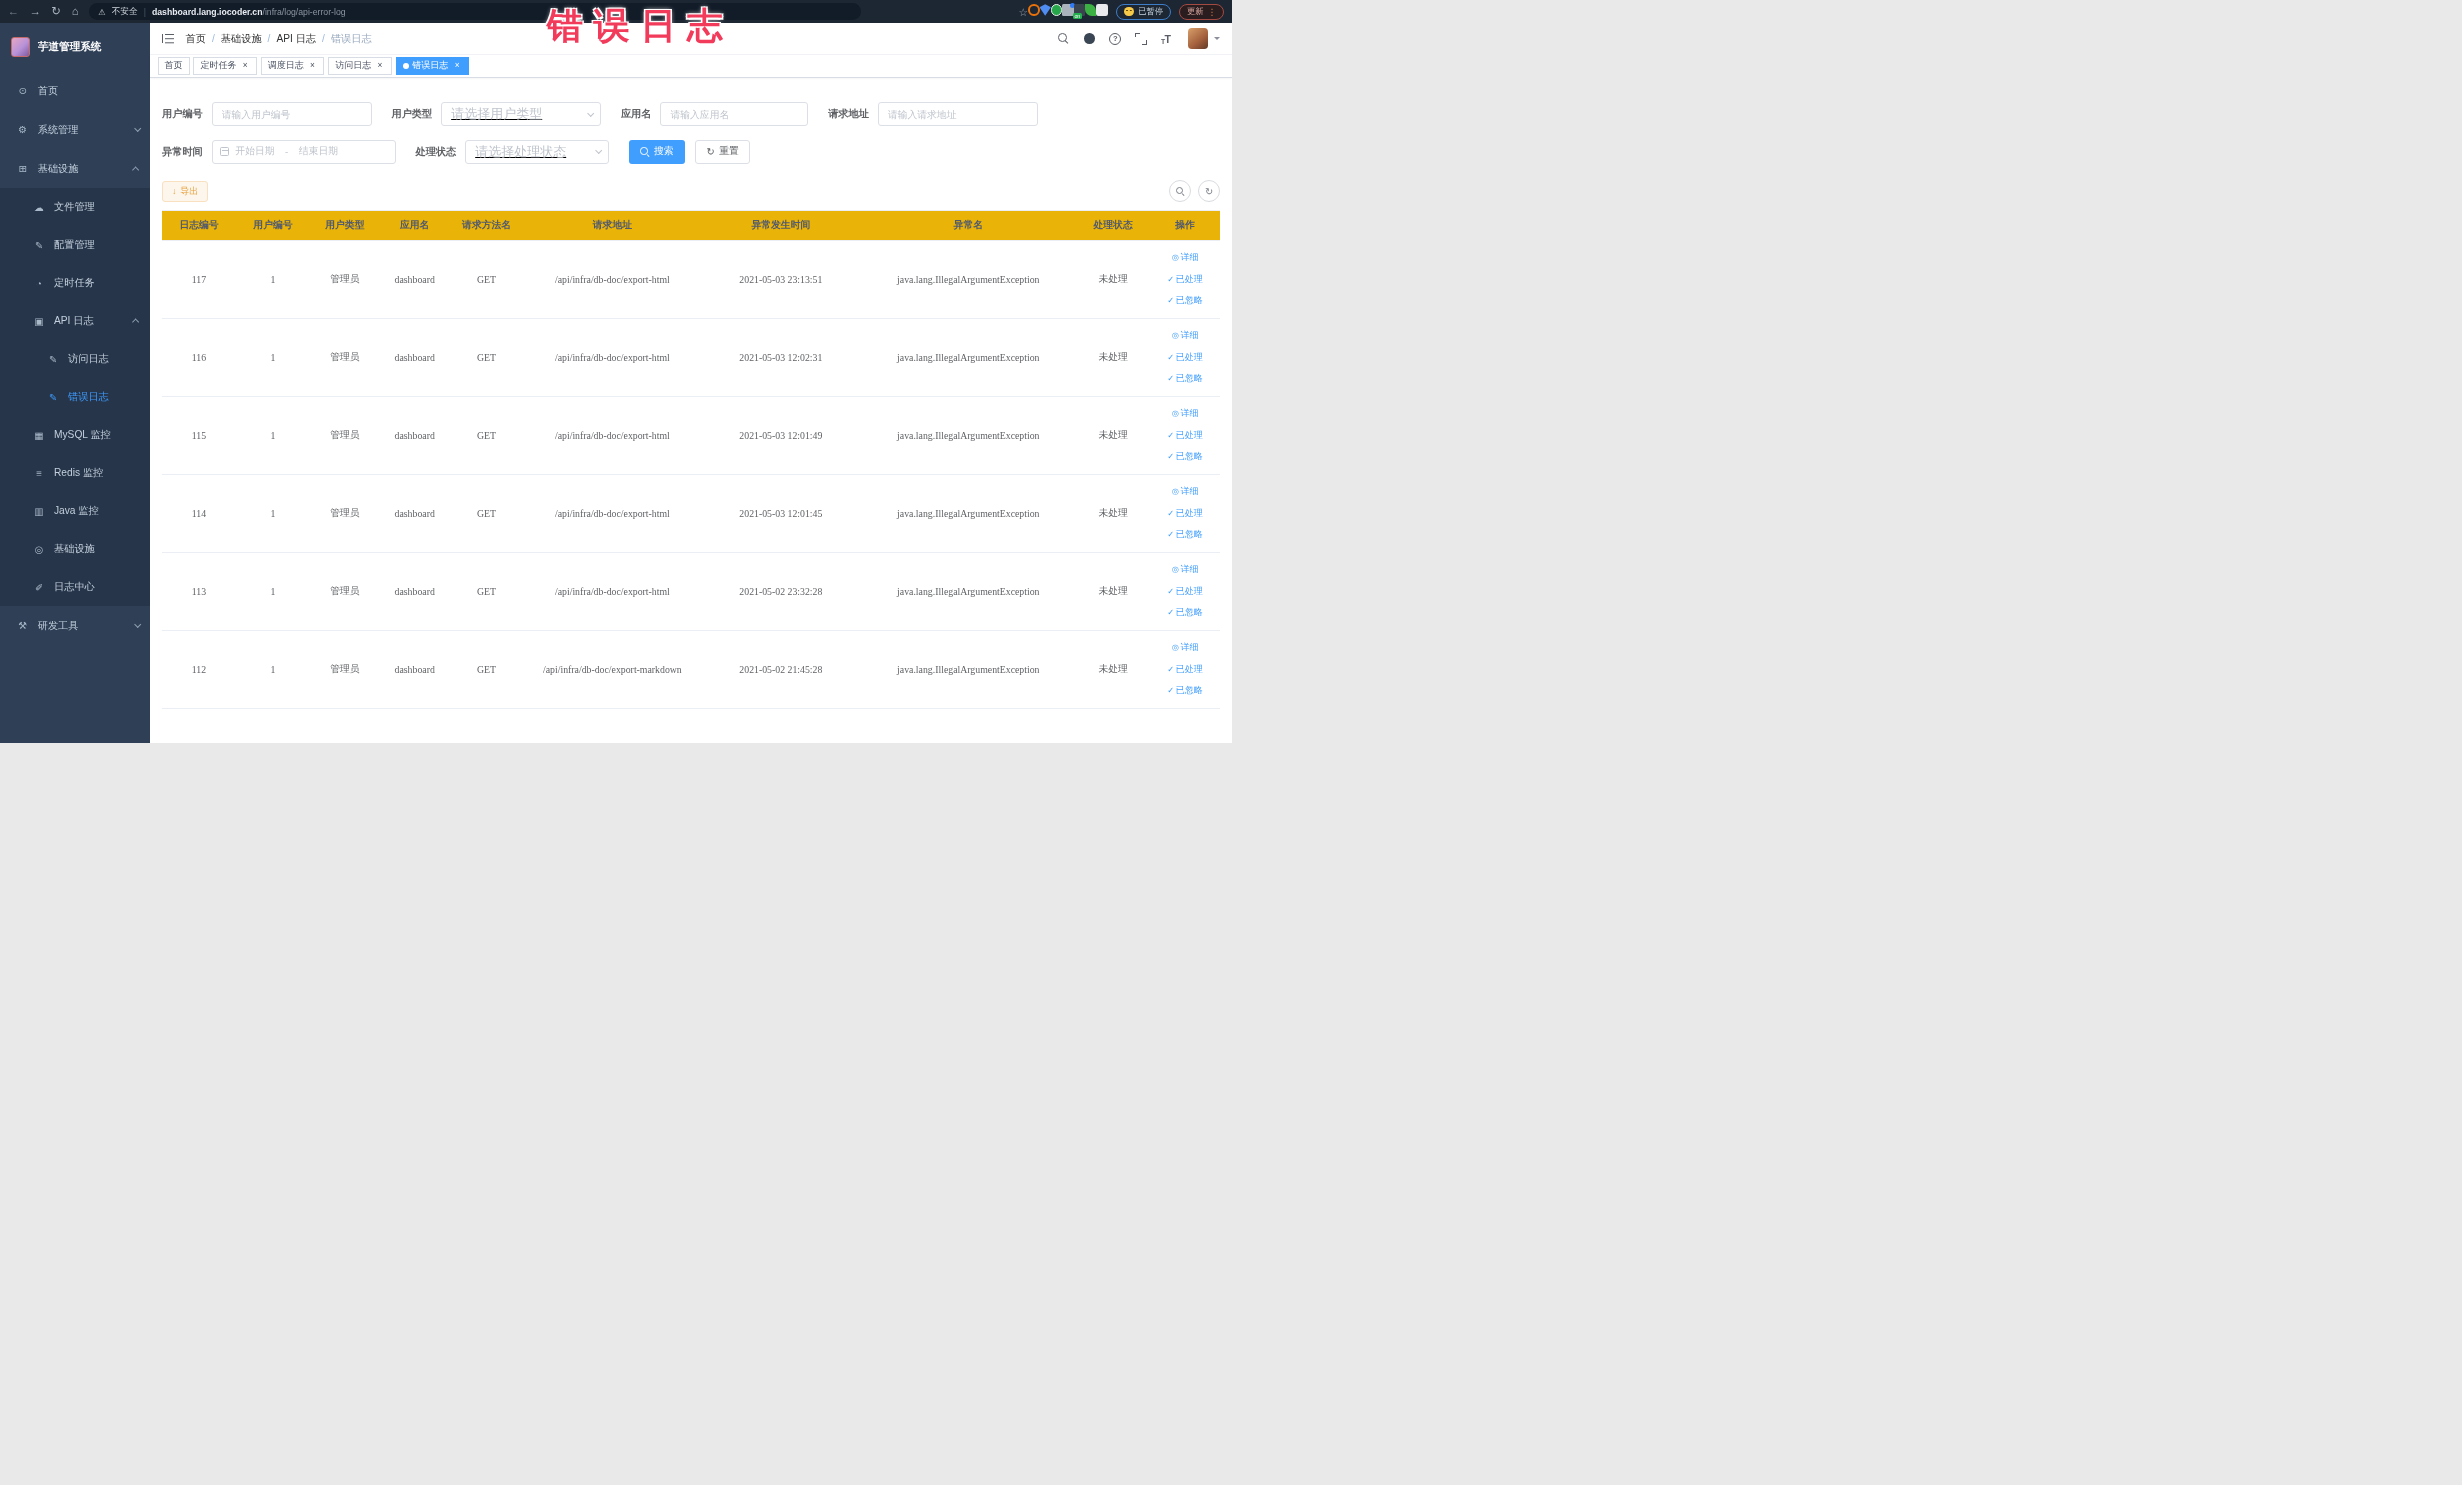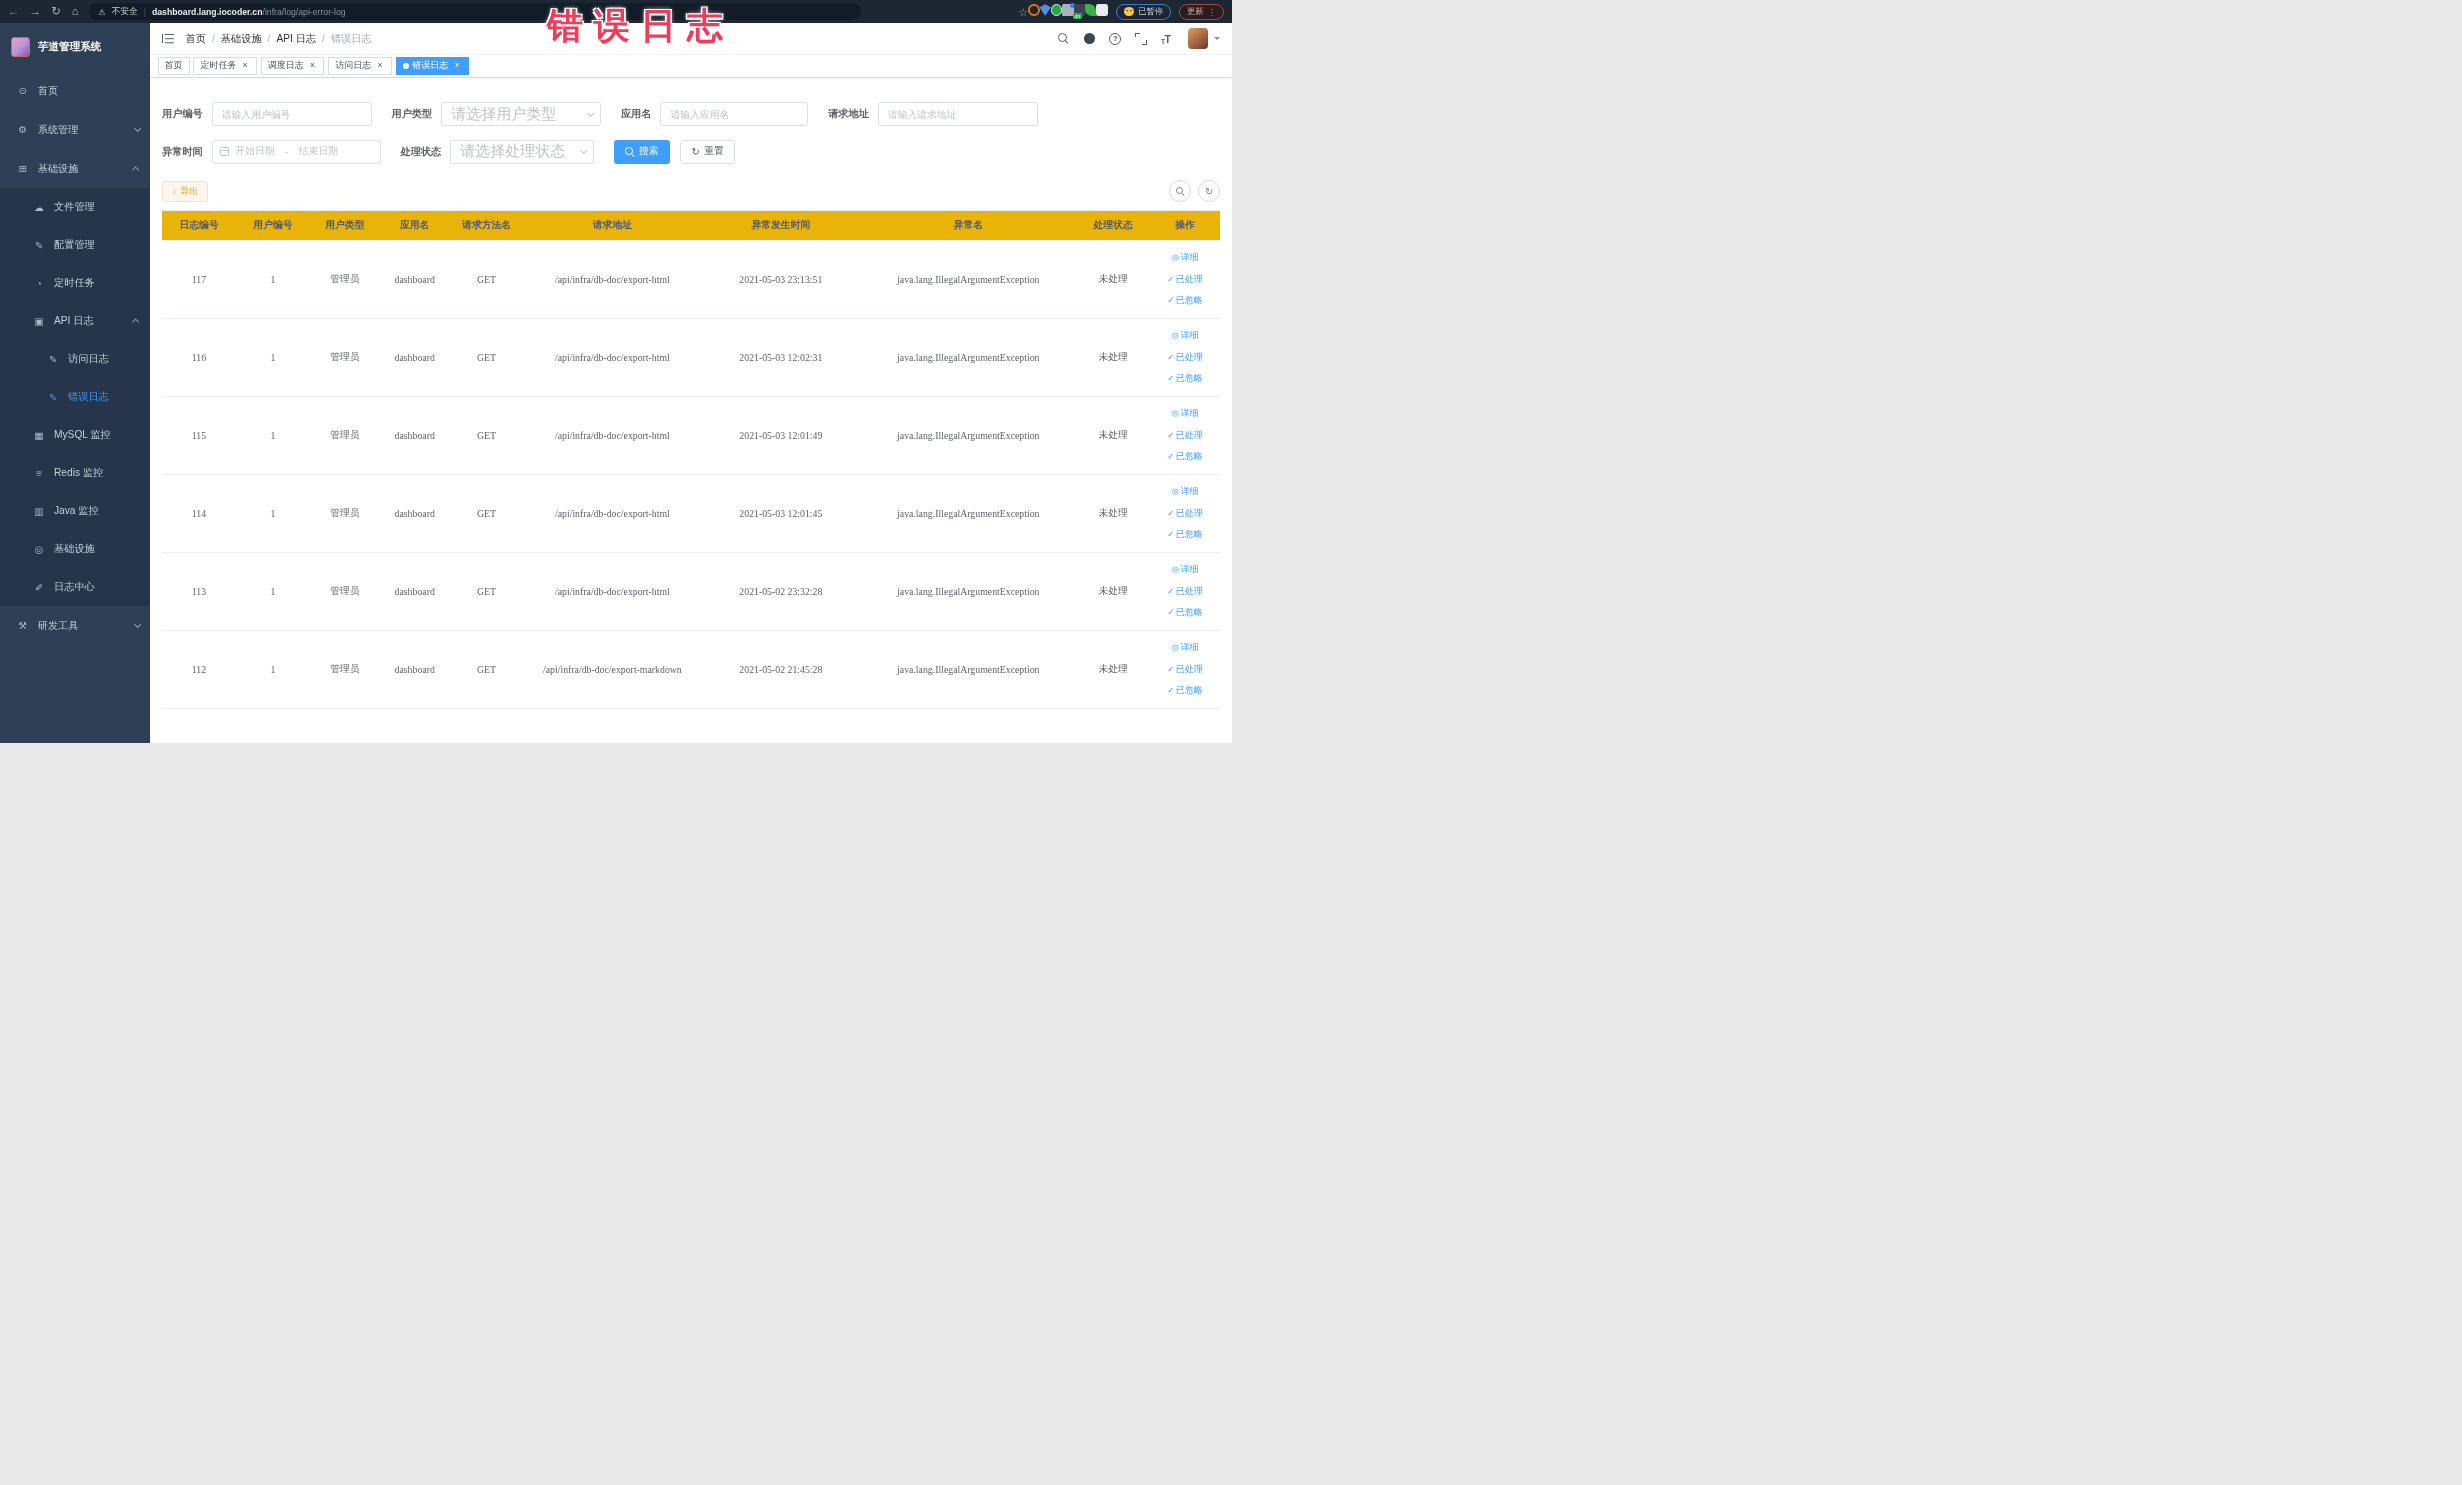--- a/index.html
+++ b/index.html
@@ -92,24 +92,24 @@
   .tag.active { background:#409eff; border-color:#409eff; color:#fff; }
 
   
   .content { flex:1; padding:10.6px 12px 0; position:relative; overflow:hidden; }
   .filter-row { display:flex; align-items:center; margin-top:13.6px; }
   .filter-row.second { }
   .f-label { font-size:10.2px; font-weight:bold; color:#606266; margin-right:9px; white-space:nowrap; }
   .f-group { display:flex; align-items:center; margin-right:19.7px; }
   .f-input { height:24px; border:0.8px solid #dcdfe6; border-radius:3px; padding:0 9px; font-size:9.8px; color:#606266; width:160px; outline:none; background:#fff; }
   .f-input::placeholder { color:#bfc4cc; }
-  .f-select { height:24px; border:0.8px solid #dcdfe6; border-radius:3px; padding:0 7.6px 0 9px; font-size:15px; width:160px; display:flex; align-items:center; cursor:pointer; background:#fff; }
+  .f-select { height:24px; border:0.8px solid #dcdfe6; border-radius:3px; padding:0 7.6px 0 9px; font-size:13px; width:160px; display:flex; align-items:center; cursor:pointer; background:#fff;text-decoration:underline; }
   .f-select .ph { color:#bfc4cc; flex:1; }
   .sel-chev { width:5.3px; height:5.3px; border-right:1.1px solid #c0c4cc; border-bottom:1.1px solid #c0c4cc; transform:rotate(45deg) translateY(-1.5px); }
-  .date-range { height:24px; width:169px; border:0.8px solid #dcdfe6; border-radius:3px; display:flex; align-items:center; padding:0 7.6px; gap:6px; font-size:9.8px; cursor:pointer; background:#fff; }
+  .date-range { height:24px; width:184px; border:0.8px solid #dcdfe6; border-radius:3px; display:flex; align-items:center; padding:0 7.6px; gap:6px; font-size:9.8px; cursor:pointer; background:#fff; }
   .cal-icon { width:9px; height:9px; border:1.1px solid #c0c4cc; border-radius:1.5px; position:relative; flex:none; }
   .cal-icon::before { content:""; position:absolute; left:0.8px; right:0.8px; top:1.5px; height:1.1px; background:#c0c4cc; }
   .date-range .ph { color:#bfc4cc; }
   .date-range .d-sep { color:#bfc4cc; margin:0 4.5px; }
   .btn { height:24px; border-radius:3px; font-size:9.8px; display:inline-flex; align-items:center; gap:4.5px; padding:0 10.6px; cursor:pointer; border:0.8px solid transparent; }
   .btn-primary { background:#409eff; color:#fff; }
   .btn-plain { background:#fff; border-color:#dcdfe6; color:#606266; }
   .icon-mag { position:relative; width:9px; height:9px; display:inline-block; }
   .icon-mag::before { content:""; position:absolute; left:0; top:0; width:5.3px; height:5.3px; border:1.1px solid currentColor; border-radius:50%; }
   .icon-mag::after { content:""; position:absolute; left:6.4px; top:6.4px; width:3px; height:1.1px; background:currentColor; transform:rotate(45deg); transform-origin:left center; }

